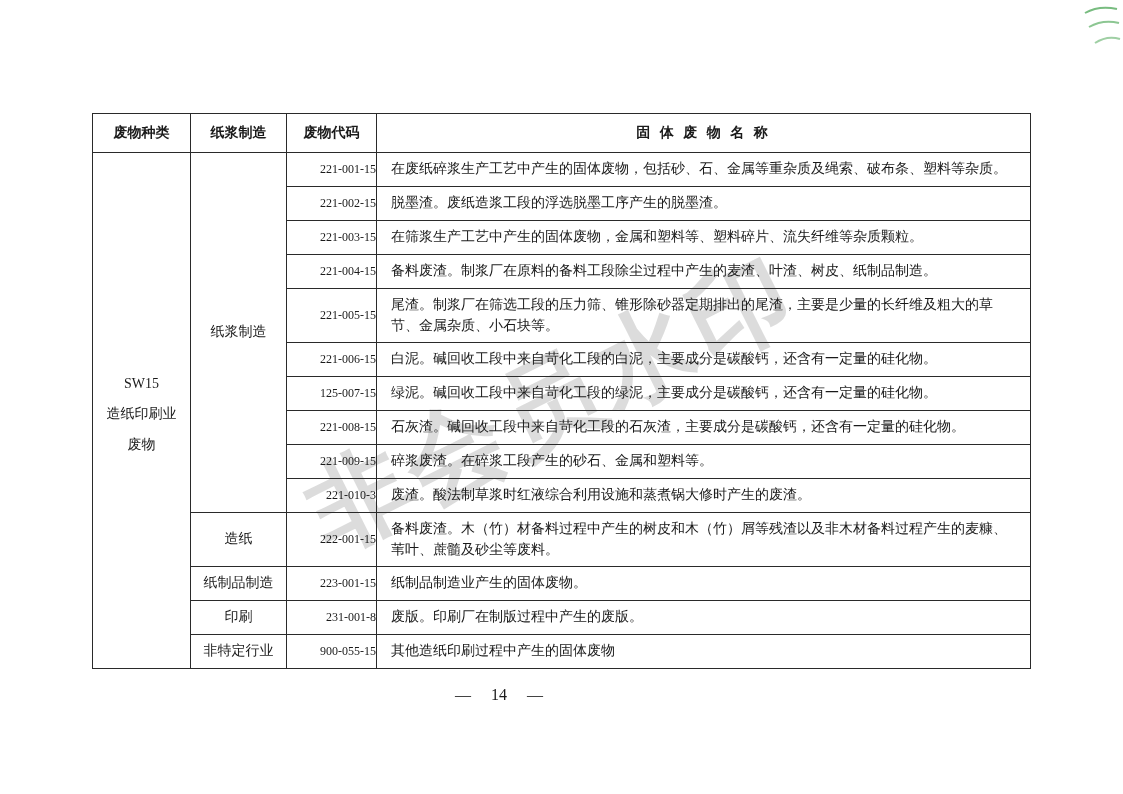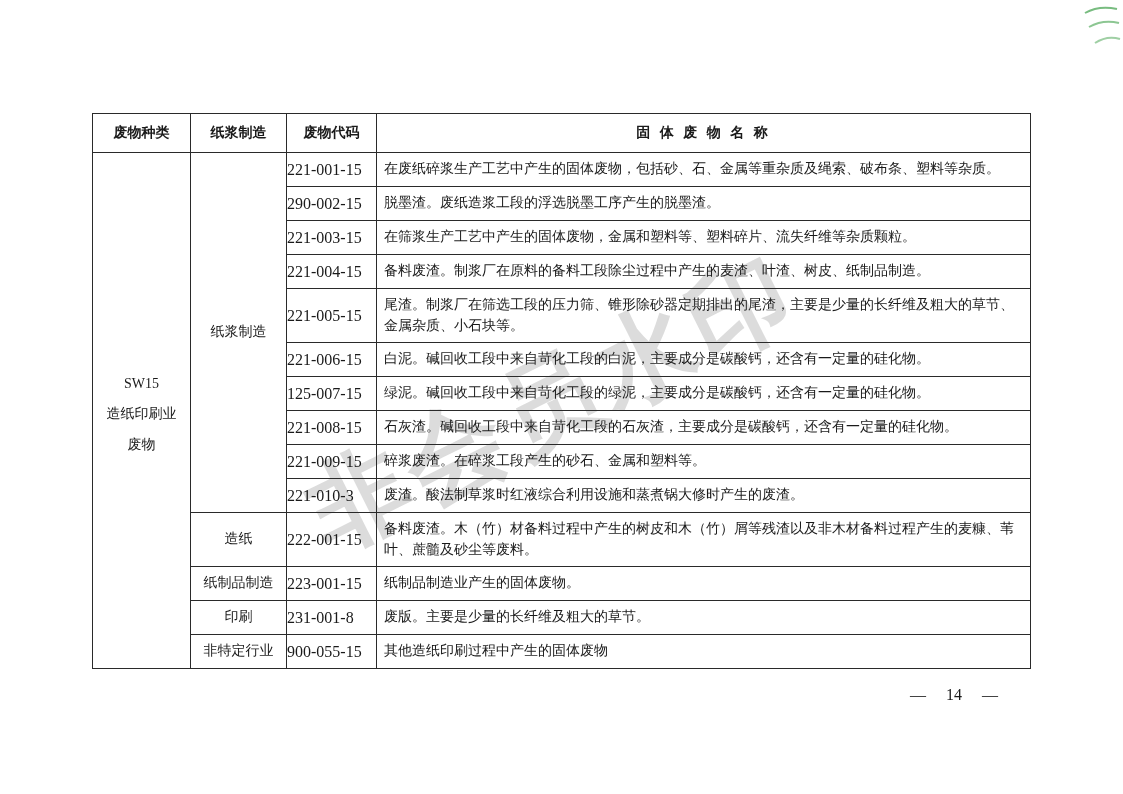--- a/index.html
+++ b/index.html
@@ -63,33 +63,33 @@
   table.waste-table thead th {
     height: 39px;
     font-weight: bold;
     text-align: center;
     font-size: 14px;
     margin-left: 25px;
   }
   th.name-header { letter-spacing: 3px; }
 
   td.center { text-align: center; }
-  td.code-cell { text-align: left; font-size: 16px; }
-  td.name-cell { padding: 3px 7px; text-align: left; }
+  td.code-cell { text-align: right; font-size: 12px; }
+  td.name-cell { padding: 3px 14px; text-align: left; }
   tr.r1 { height: 34px; }
   tr.r2 { height: 54px; }
 
   .waste-type-lines div { text-align: center; line-height: 1.6; margin-top: 8px; }
 
   
   .footer {
     position: absolute;
     left: 0; top: 686px;
     width: 998px;
-    text-align: right;
+    text-align: center;
     font-size: 16px;
     word-spacing: 16px;
     z-index: 1;
   }
 </style>
 </head>
 <body>
 
 <div class="page">
 
@@ -123,21 +123,21 @@
             <div>SW15</div>
             <div>造纸印刷业</div>
             <div>废物</div>
           </div>
         </td>
         <td class="center" rowspan="10">纸浆制造</td>
         <td class="code-cell">221-001-15</td>
         <td class="name-cell">在废纸碎浆生产工艺中产生的固体废物，包括砂、石、金属等重杂质及绳索、破布条、塑料等杂质。</td>
       </tr>
       <tr class="r1">
-        <td class="code-cell">290-002-15</td>
+        <td class="code-cell">221-002-15</td>
         <td class="name-cell">脱墨渣。废纸造浆工段的浮选脱墨工序产生的脱墨渣。</td>
       </tr>
       <tr class="r1">
         <td class="code-cell">221-003-15</td>
         <td class="name-cell">在筛浆生产工艺中产生的固体废物，金属和塑料等、塑料碎片、流失纤维等杂质颗粒。</td>
       </tr>
       <tr class="r1">
         <td class="code-cell">221-004-15</td>
         <td class="name-cell">备料废渣。制浆厂在原料的备料工段除尘过程中产生的麦渣、叶渣、树皮、纸制品制造。</td>
       </tr>
@@ -171,21 +171,21 @@
         <td class="name-cell">备料废渣。木（竹）材备料过程中产生的树皮和木（竹）屑等残渣以及非木材备料过程产生的麦糠、苇叶、蔗髓及砂尘等废料。</td>
       </tr>
       <tr class="r1">
         <td class="center">纸制品制造</td>
         <td class="code-cell">223-001-15</td>
         <td class="name-cell">纸制品制造业产生的固体废物。</td>
       </tr>
       <tr class="r1">
         <td class="center">印刷</td>
         <td class="code-cell">231-001-8</td>
-        <td class="name-cell">废版。主要是少量的长纤维及粗大的草节。</td>
+        <td class="name-cell">废版。印刷厂在制版过程中产生的废版。</td>
       </tr>
       <tr class="r1">
         <td class="center">非特定行业</td>
         <td class="code-cell">900-055-15</td>
         <td class="name-cell">其他造纸印刷过程中产生的固体废物</td>
       </tr>
     </tbody>
   </table>
 
   <div class="footer">— 14 —</div>

